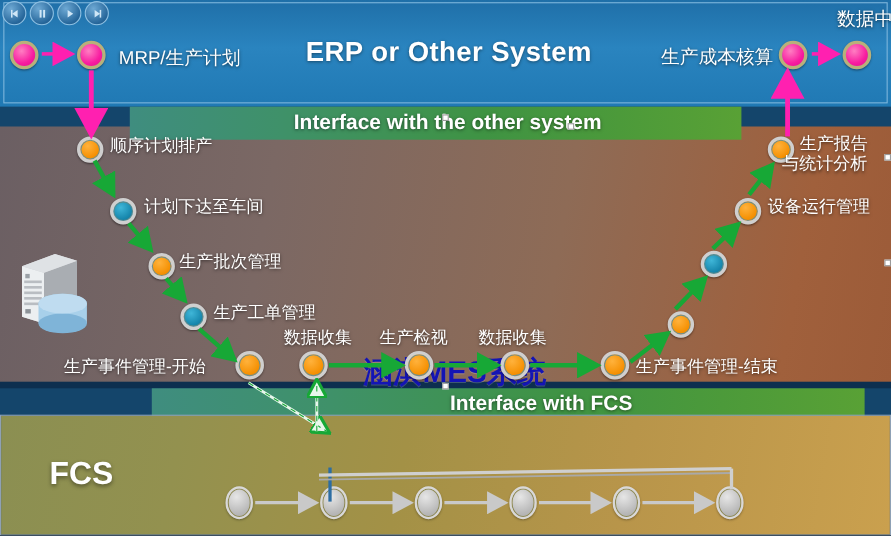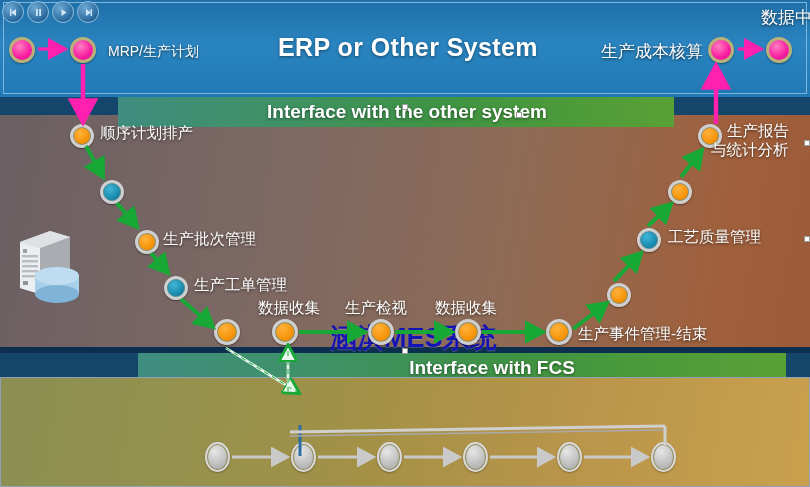--- a/index.html
+++ b/index.html
@@ -166,21 +166,21 @@
         <svg width="11" height="11" viewBox="0 0 11 11">
             <polygon points="3,2 3,9 8,5.5" fill="#cfe6f6"></polygon>
             <rect x="7.6" y="2" width="1.4" height="7" fill="#cfe6f6"></rect>
           </svg>
       </div>
     </div>
 
     <div id="erp-title">ERP or Other System</div>
   </div>
 
-  <div class="nlabel" style="left:108px;top:43px;font-size:14px;">MRP/生产计划</div>
+  <div class="nlabel" style="left:108px;top:43px;font-size:17px;">MRP/生产计划</div>
   <div class="nlabel" style="left:601px;top:42px;font-size:17px;">生产成本核算</div>
   <div class="nlabel" style="left:733px;top:8px;font-size:17px;padding-left:28px;">数据中心</div>
 
   <div class="node node-pink" style="left:9px;top:37px;width:26px;height:26px;"></div>
   <div class="node node-pink" style="left:70px;top:37px;width:26px;height:26px;"></div>
   <div class="node node-pink" style="left:708px;top:37px;width:26px;height:26px;"></div>
   <div class="node node-pink" style="left:766px;top:37px;width:26px;height:26px;"></div>
 
   <div id="mes-panel">
     <div id="mes-title">涵淇MES系统</div>
@@ -209,55 +209,58 @@
   </div>
 
   <div class="ifbar" id="ifbar-top">
     <span>Interface with the other system</span>
   </div>
   <div class="ifbar" id="ifbar-bot">
     <span>Interface with FCS</span>
   </div>
 
   <div id="fcs-panel"></div>
+  <div id="fcs-label">FCS</div>
 
   <div class="node node-gray" style="left:205px;top:442px;width:25px;height:30px;"></div>
   <div class="node node-gray" style="left:291px;top:442px;width:25px;height:30px;"></div>
   <div class="node node-gray" style="left:377px;top:442px;width:25px;height:30px;"></div>
   <div class="node node-gray" style="left:463px;top:442px;width:25px;height:30px;"></div>
   <div class="node node-gray" style="left:557px;top:442px;width:25px;height:30px;"></div>
   <div class="node node-gray" style="left:651px;top:442px;width:25px;height:30px;"></div>
 
 
   <div class="node node-orange" style="left:70px;top:124px;width:24px;height:24px;"></div>
   <div class="node node-teal" style="left:100px;top:180px;width:24px;height:24px;"></div>
   <div class="node node-orange" style="left:135px;top:230px;width:24px;height:24px;"></div>
   <div class="node node-teal" style="left:164px;top:276px;width:24px;height:24px;"></div>
 
   <div class="nlabel" style="left:100px;top:124px;">顺序计划排产</div>
+  <div class="nlabel" style="left:131px;top:180px;">计划下达至车间</div>
   <div class="nlabel" style="left:163px;top:230px;">生产批次管理</div>
   <div class="nlabel" style="left:194px;top:276px;">生产工单管理</div>
 
   <div class="node node-orange" style="left:214px;top:319px;width:26px;height:26px;"></div>
   <div class="node node-orange" style="left:272px;top:319px;width:26px;height:26px;"></div>
   <div class="node node-orange" style="left:368px;top:319px;width:26px;height:26px;"></div>
   <div class="node node-orange" style="left:455px;top:319px;width:26px;height:26px;"></div>
   <div class="node node-orange" style="left:546px;top:319px;width:26px;height:26px;"></div>
 
+  <div class="nlabel" style="left:58px;top:325px;">生产事件管理-开始</div>
   <div class="nlabel" style="left:258px;top:299px;">数据收集</div>
   <div class="nlabel" style="left:345px;top:299px;">生产检视</div>
   <div class="nlabel" style="left:435px;top:299px;">数据收集</div>
   <div class="nlabel" style="left:578px;top:325px;">生产事件管理-结束</div>
 
   <div class="node node-orange" style="left:607px;top:283px;width:24px;height:24px;"></div>
   <div class="node node-teal" style="left:637px;top:228px;width:24px;height:24px;"></div>
   <div class="node node-orange" style="left:668px;top:180px;width:24px;height:24px;"></div>
   <div class="node node-orange" style="left:698px;top:124px;width:24px;height:24px;"></div>
 
-  <div class="nlabel" style="left:668px;top:228px;">工艺质量管理</div>
+  <div class="nlabel" style="left:698px;top:180px;">设备运行管理</div>
   <div class="nlabel" style="left:727px;top:122px;">生产报告</div>
   <div class="nlabel" style="left:711px;top:141px;">与统计分析</div>
 
   <svg class="ovl">
     <defs>
       <marker id="ar-pink" markerWidth="7" markerHeight="7" refX="5.4" refY="3.5" orient="auto">
         <path d="M0,0 L6.5,3.5 L0,7 z" fill="#ff20b0"></path>
       </marker>
       <marker id="ar-green" markerWidth="6" markerHeight="6" refX="4.6" refY="3" orient="auto">
         <path d="M0,0 L5.6,3 L0,6 z" fill="#17a836"></path>

